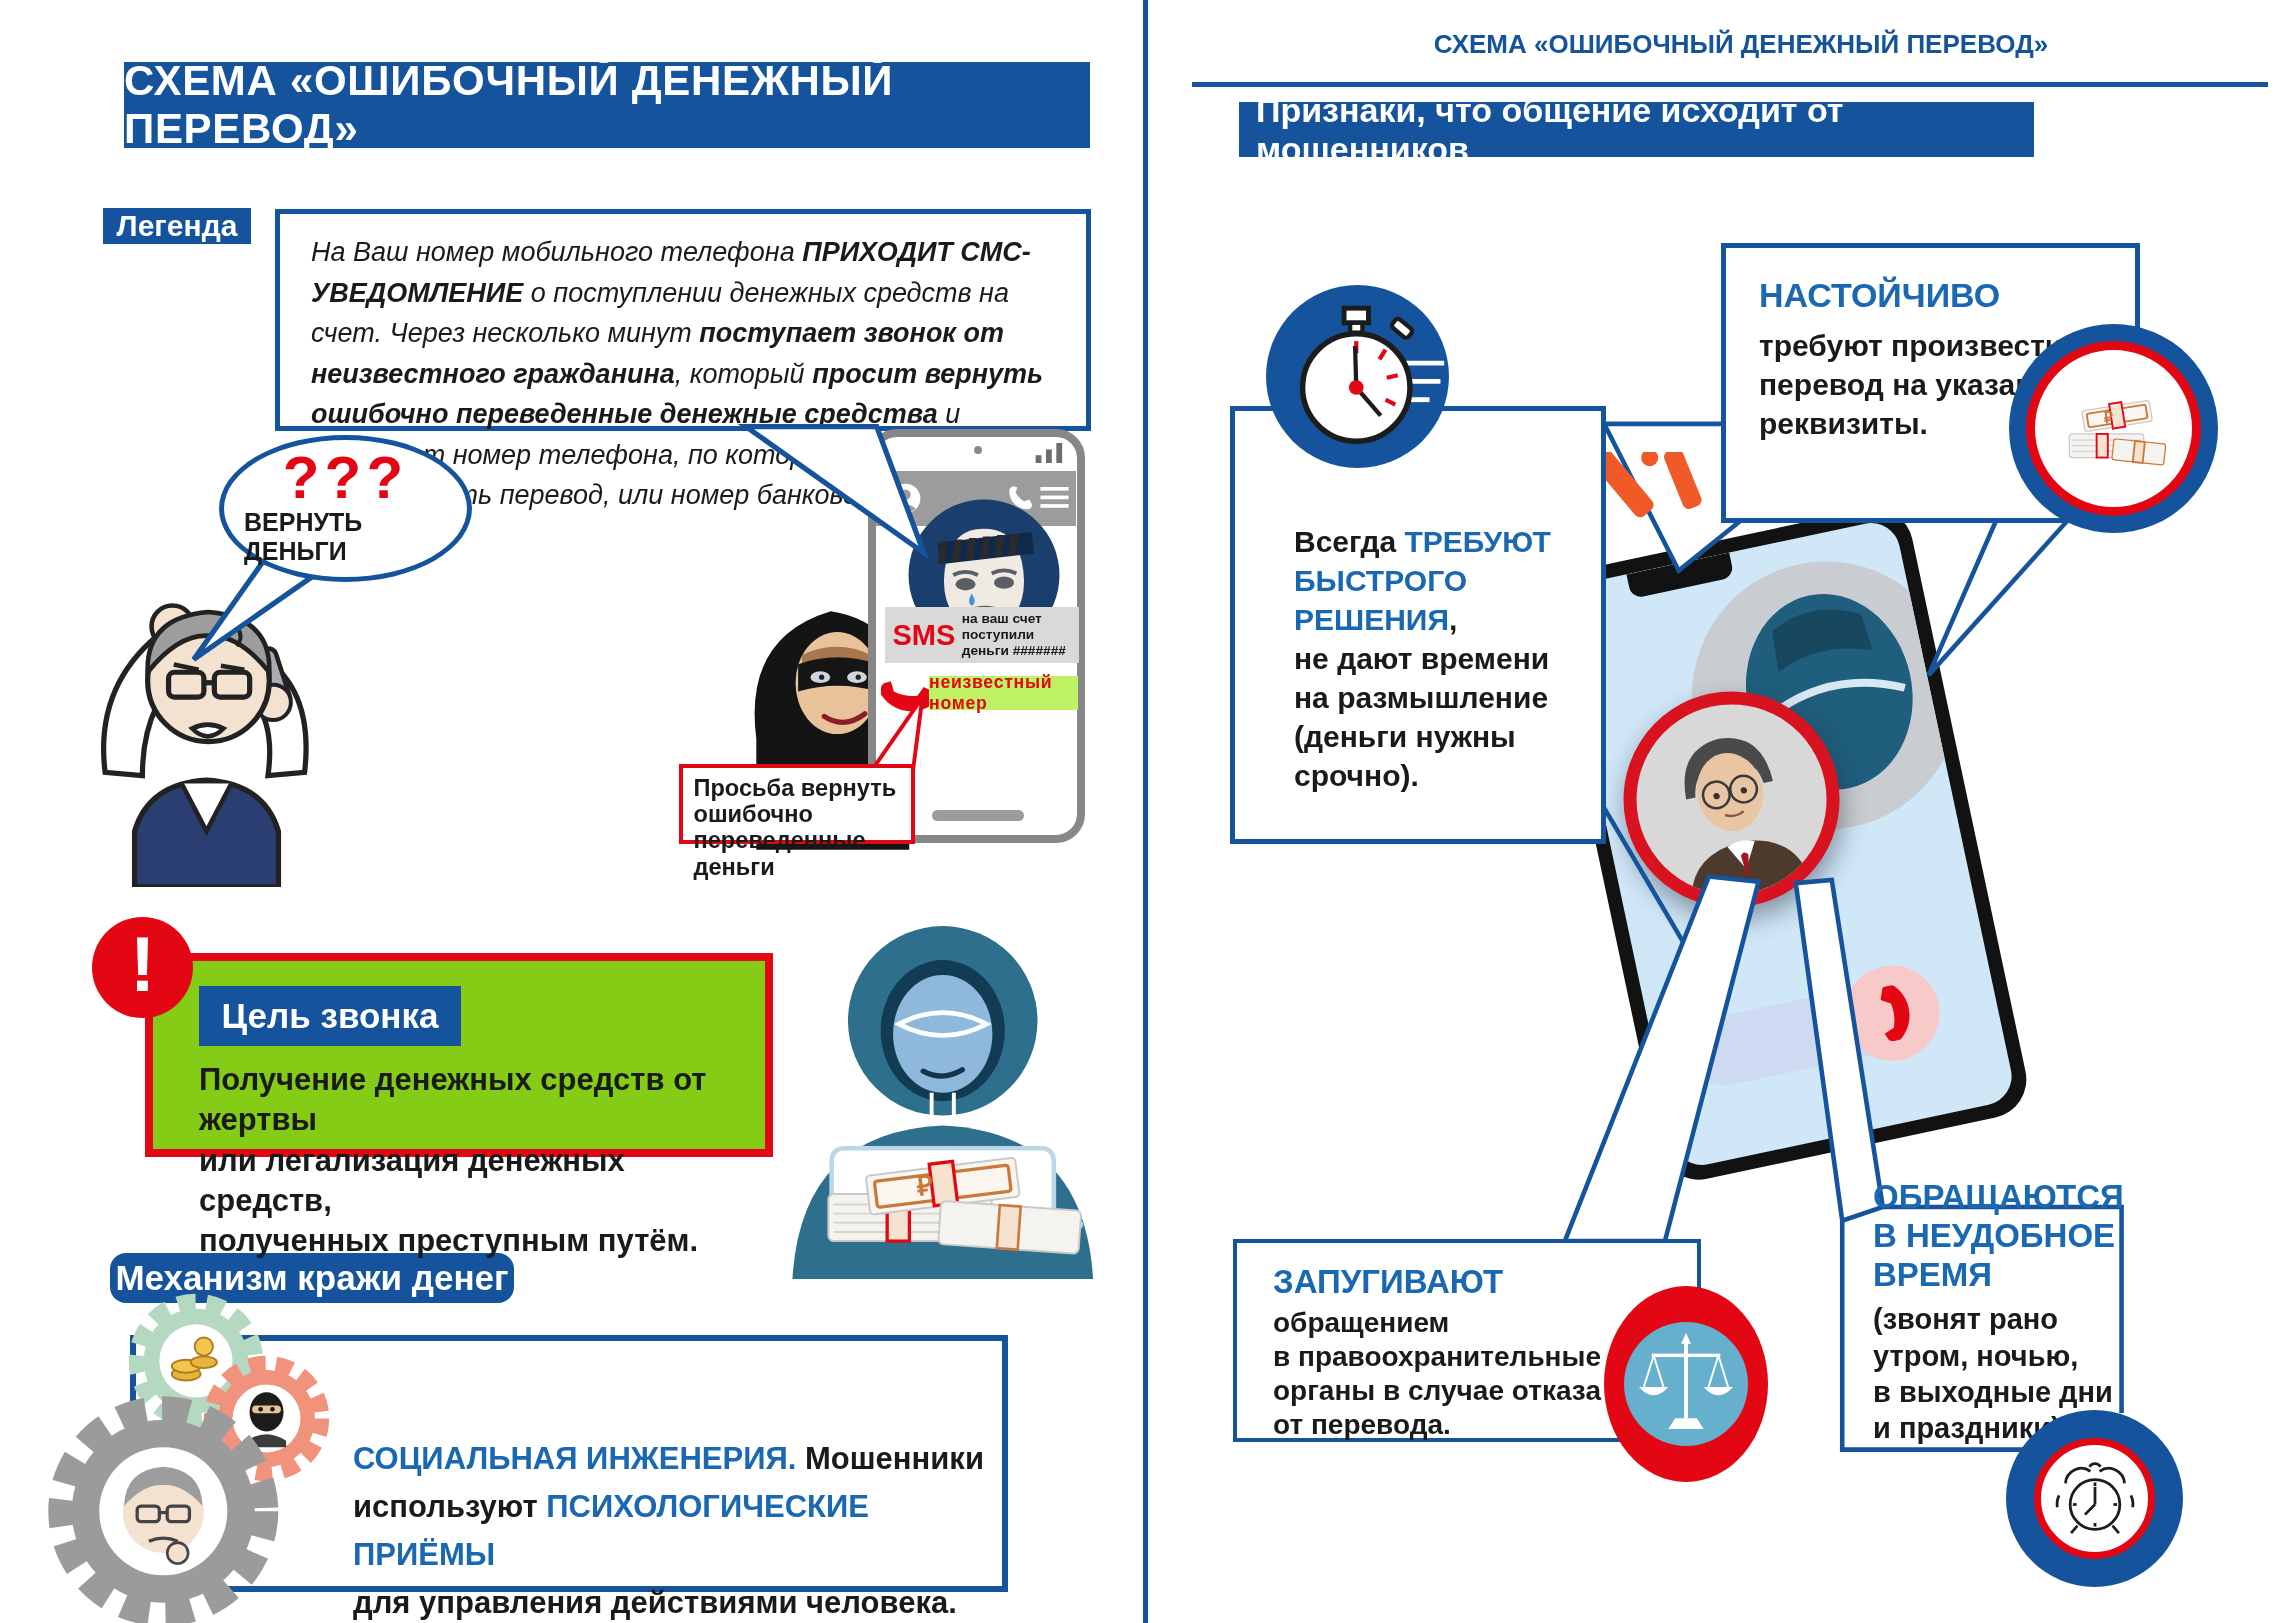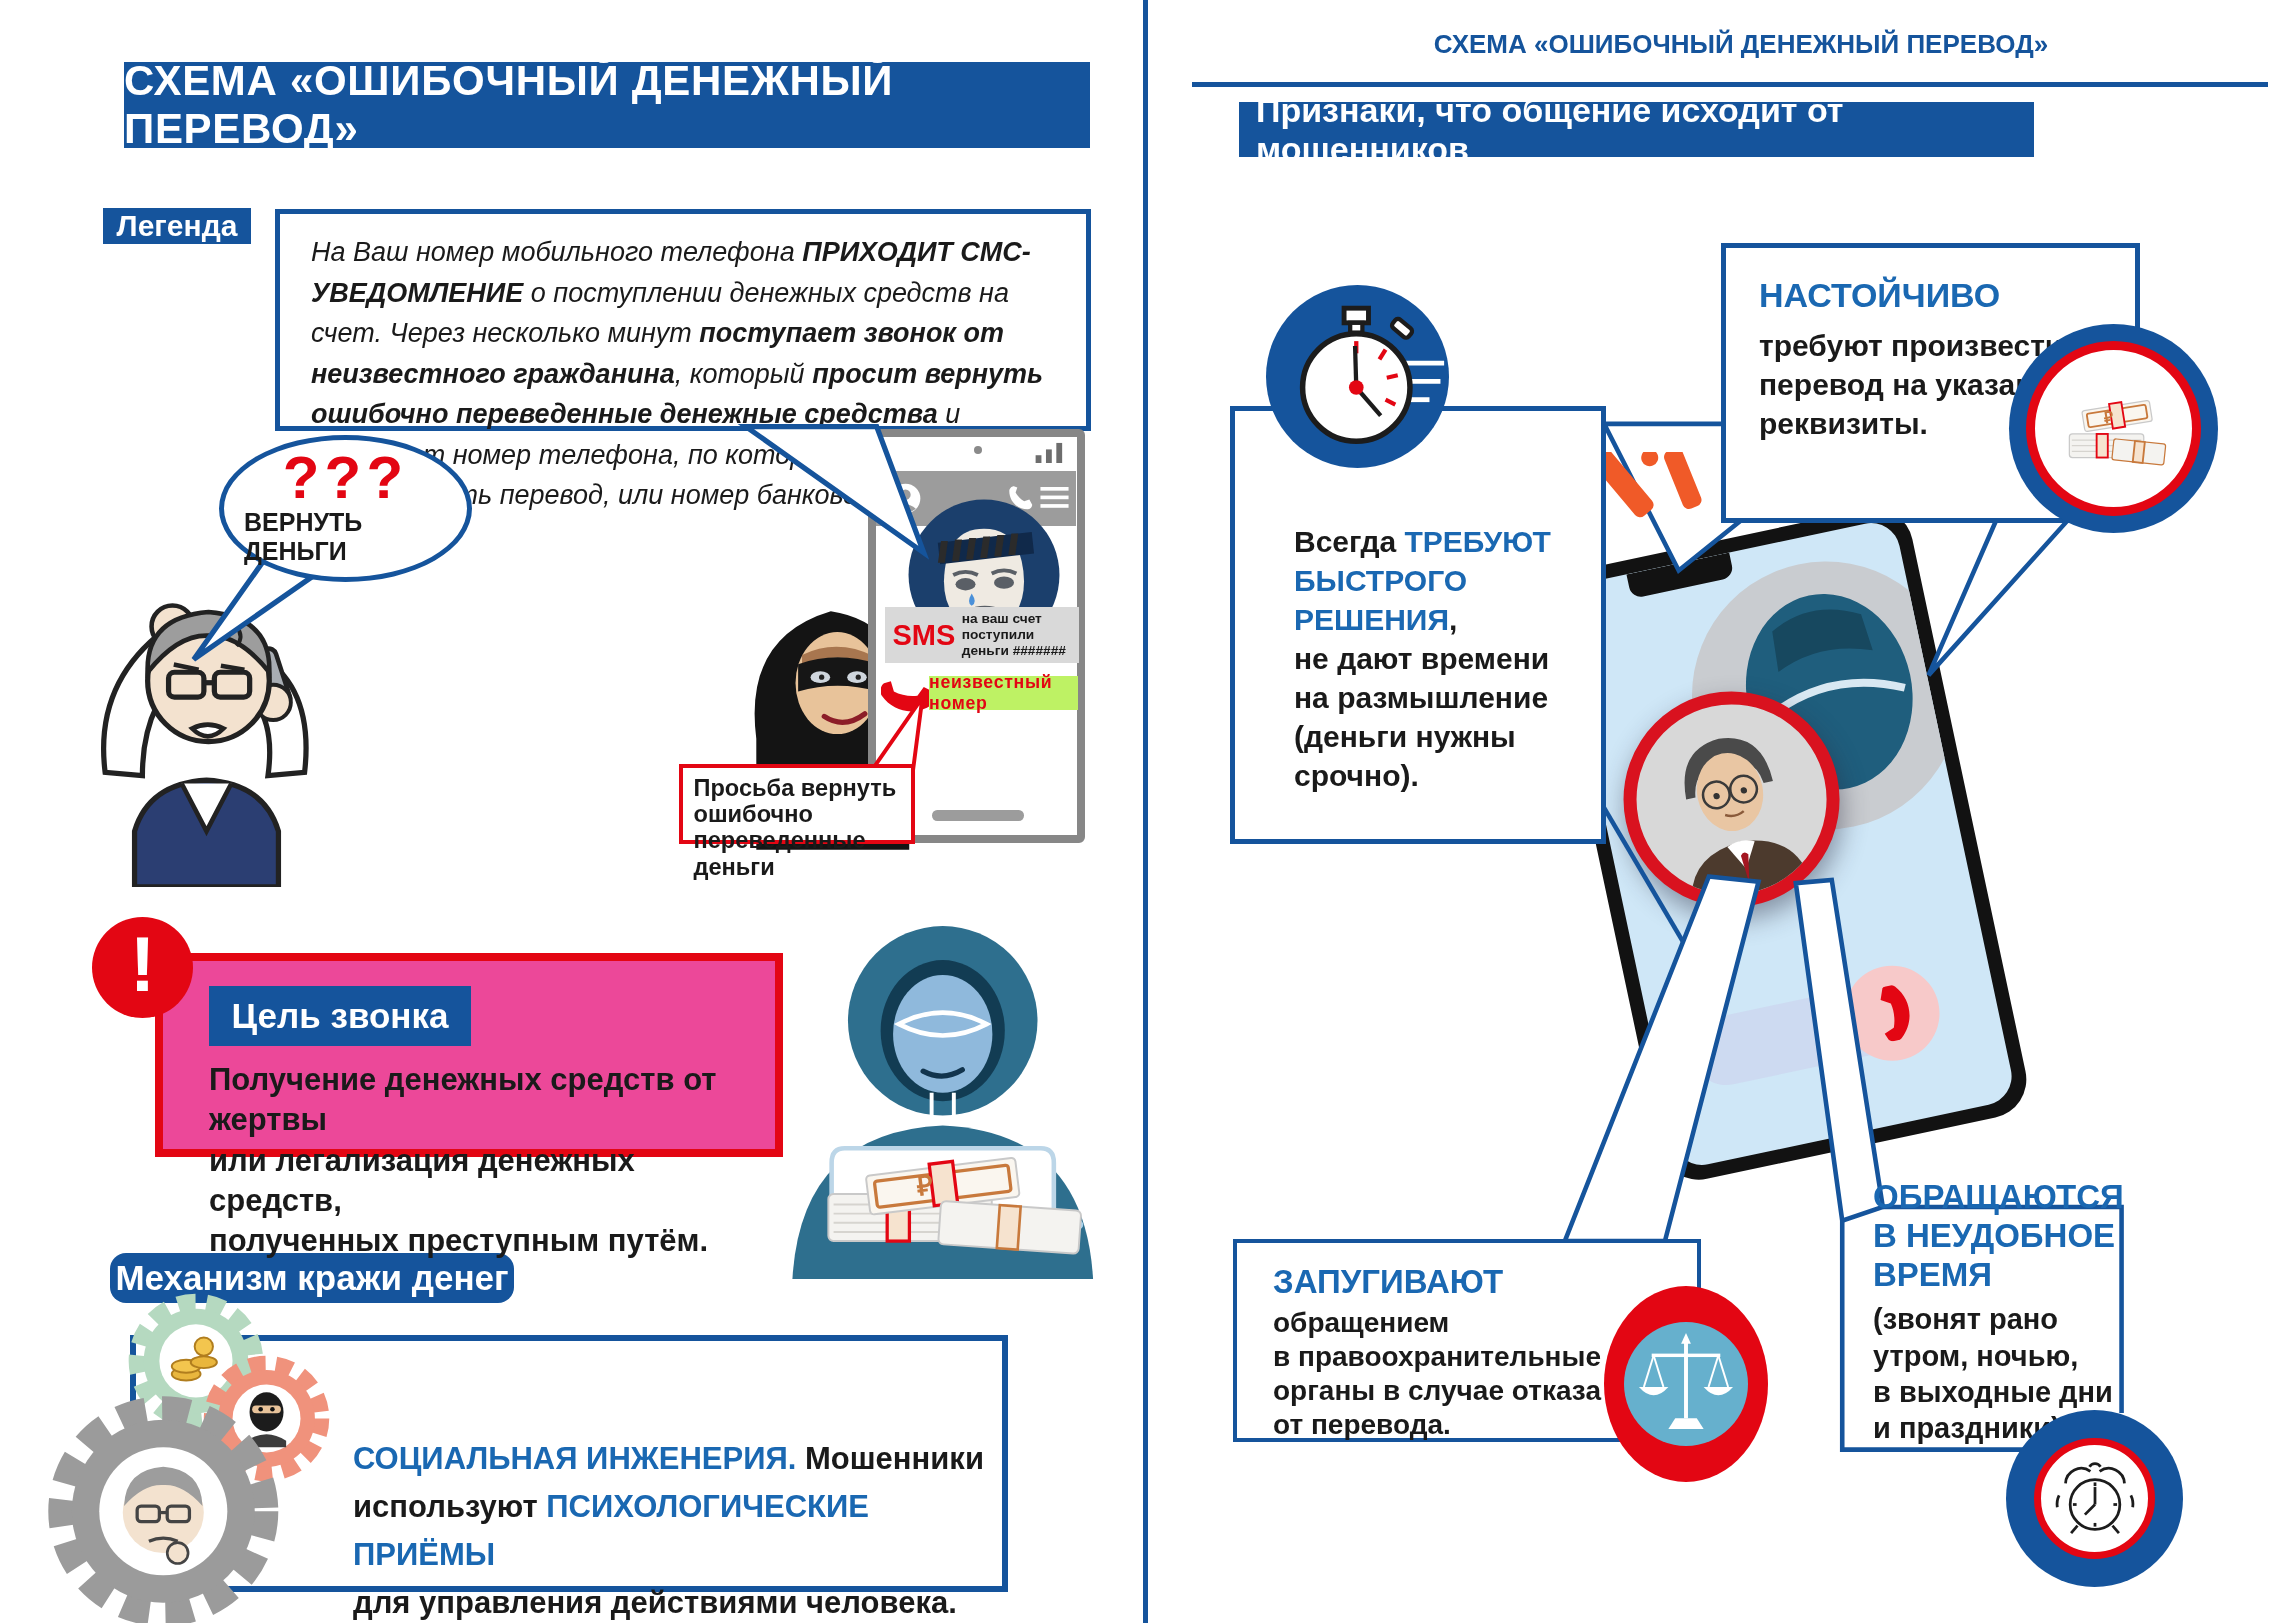--- a/index.html
+++ b/index.html
@@ -65,21 +65,21 @@
     <ellipse cx="152" cy="165" rx="64" ry="78" fill="#e8c39a"></ellipse>
     <path d="M98,122 Q152,96 208,124 L208,138 Q152,114 98,138 Z" fill="#a8764f"></path>
     <path d="M92,136 Q152,115 214,136 L214,178 Q152,160 92,178 Z" fill="#161616"></path>
     <ellipse cx="126" cy="156" rx="15" ry="9" fill="#cfd6dd"></ellipse>
     <ellipse cx="182" cy="156" rx="15" ry="9" fill="#cfd6dd"></ellipse>
     <circle cx="128" cy="156" r="4" fill="#222"></circle>
       <circle cx="184" cy="156" r="4" fill="#222"></circle>
     <path d="M132,216 Q162,236 194,212" stroke="#8c1d28" stroke-width="8" fill="none" stroke-linecap="round"></path>
   </svg>
 
-  <div class="abs" style="left:868px;top:429px;width:217px;height:414px;background:#fff;border:8.5px solid #878787;border-radius:6px;z-index:2;box-sizing:border-box;">
+  <div class="abs" style="left:868px;top:429px;width:217px;height:414px;background:#fff;border:8.5px solid #878787;border-radius:29px;z-index:2;box-sizing:border-box;">
     <div class="abs circle" style="left:98px;top:9.2px;width:7.9px;height:7.9px;background:#8a8a8a;"></div>
     <svg class="abs" viewBox="0 0 50 34" style="right:10.5px;top:3.9px;width:33px;height:22px;">
       <rect x="2" y="22" width="9" height="12" fill="#6d6d6d"></rect>
         <rect x="18" y="13" width="9" height="21" fill="#6d6d6d"></rect>
         <rect x="34" y="3" width="9" height="31" fill="#6d6d6d"></rect>
     </svg>
     <div class="abs" style="left:0px;top:34px;width:200px;height:55px;background:#9c9c9c;">
       <svg class="abs" viewBox="0 0 48 48" style="left:14.4px;top:11.8px;width:31px;height:31px;">
         <circle cx="24" cy="24" r="23" fill="#fff"></circle>
           <circle cx="24" cy="18" r="8" fill="#9c9c9c"></circle>
@@ -131,21 +131,21 @@
 
   <div class="abs pre" style="left:679px;top:764px;width:236px;height:80px;border:4.6px solid var(--red);background:#fff;z-index:4;
               font-size:23.6px;font-weight:bold;line-height:1.12;padding:6.5px 10.5px;box-sizing:border-box;">Просьба вернуть
 ошибочно
 переведенные деньги</div>
 
   <div class="abs circle" style="left:92px;top:917px;width:101px;height:101px;background:var(--red);z-index:5;display:flex;align-items:center;justify-content:center;">
     <span style="color:#fff;font-size:77px;font-weight:bold;margin-top:-6.5px;">!</span>
   </div>
 
-  <div class="abs" style="left:155px;top:953px;width:628px;height:204px;border:8.5px solid var(--red);background:#ec4899;z-index:2;box-sizing:border-box;">
+  <div class="abs" style="left:145px;top:953px;width:628px;height:204px;border:8.5px solid var(--red);background:#84cc16;z-index:2;box-sizing:border-box;">
     <div class="abs bluebar" style="left:46px;top:25px;width:262px;height:60px;font-size:35px;">
       <span>Цель звонка</span>
     </div>
     <div class="abs pre" style="left:46px;top:99px;width:556px;font-size:31px;font-weight:bold;line-height:1.3;">Получение денежных средств от жертвы
 или легализация денежных средств,
 полученных преступным путём.</div>
   </div>
 
   <svg class="abs" viewBox="0 0 480 560" style="left:789px;top:913px;width:314px;height:366px;z-index:1;">
     <circle cx="235" cy="165" r="145" fill="#2e6f8e"></circle>

